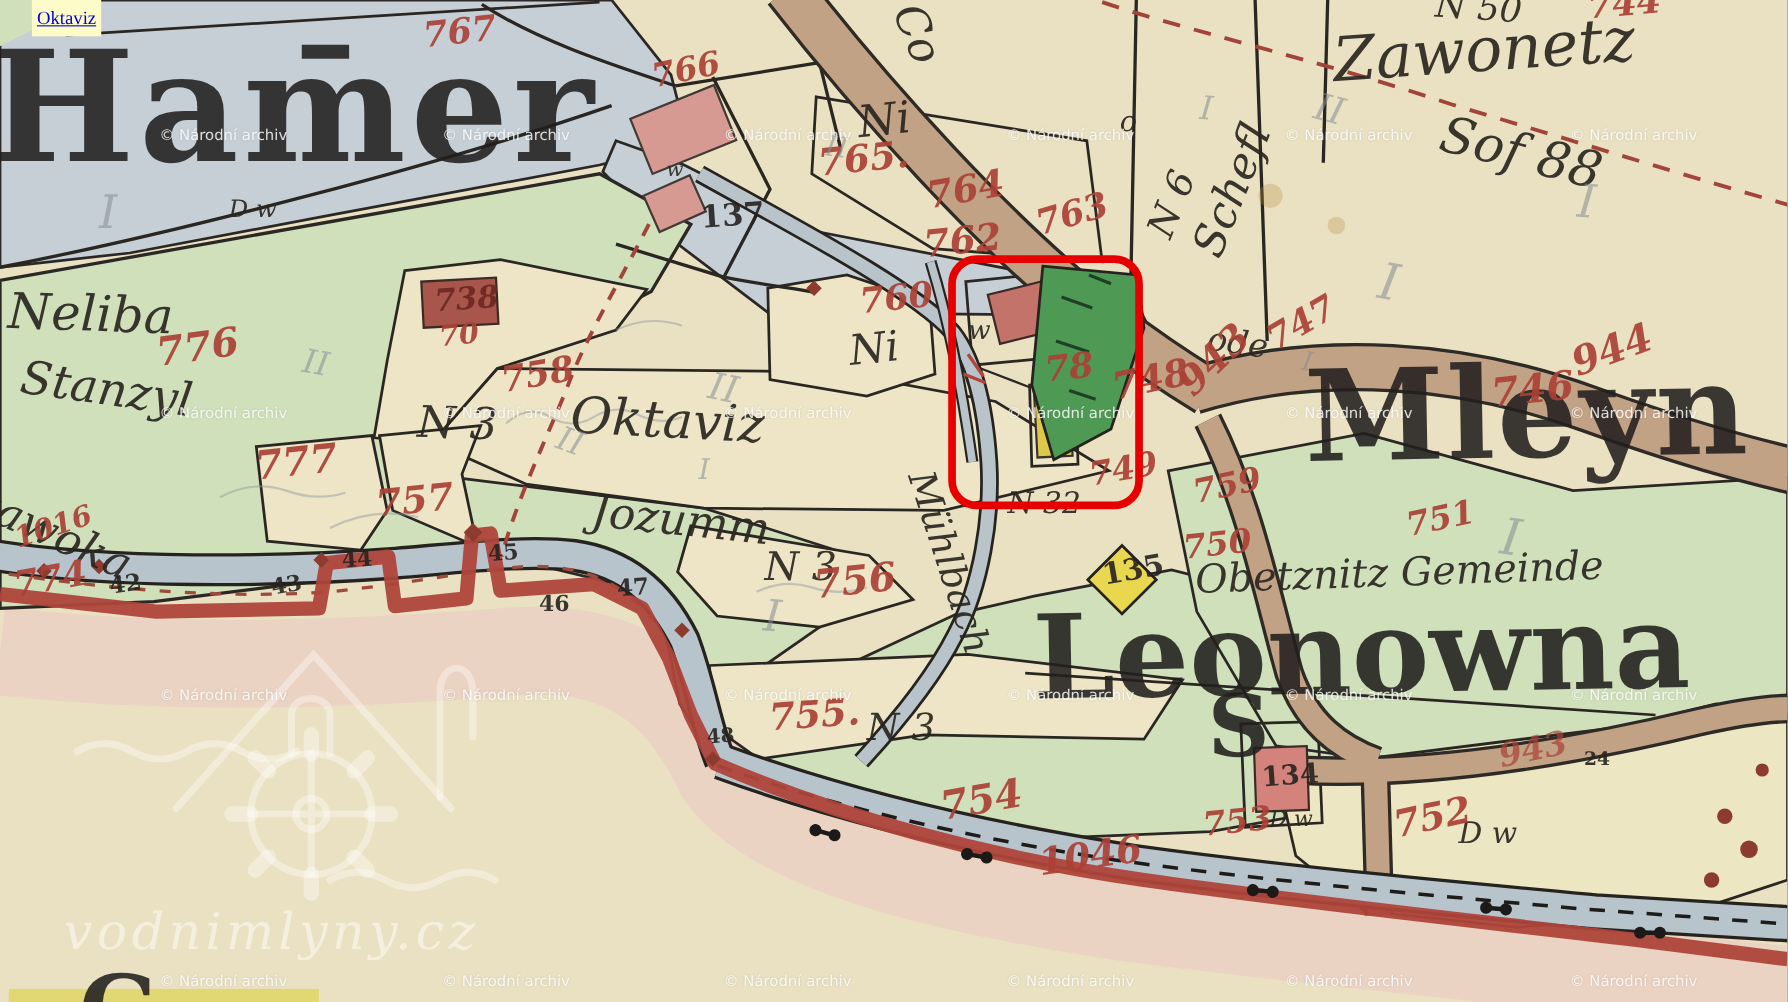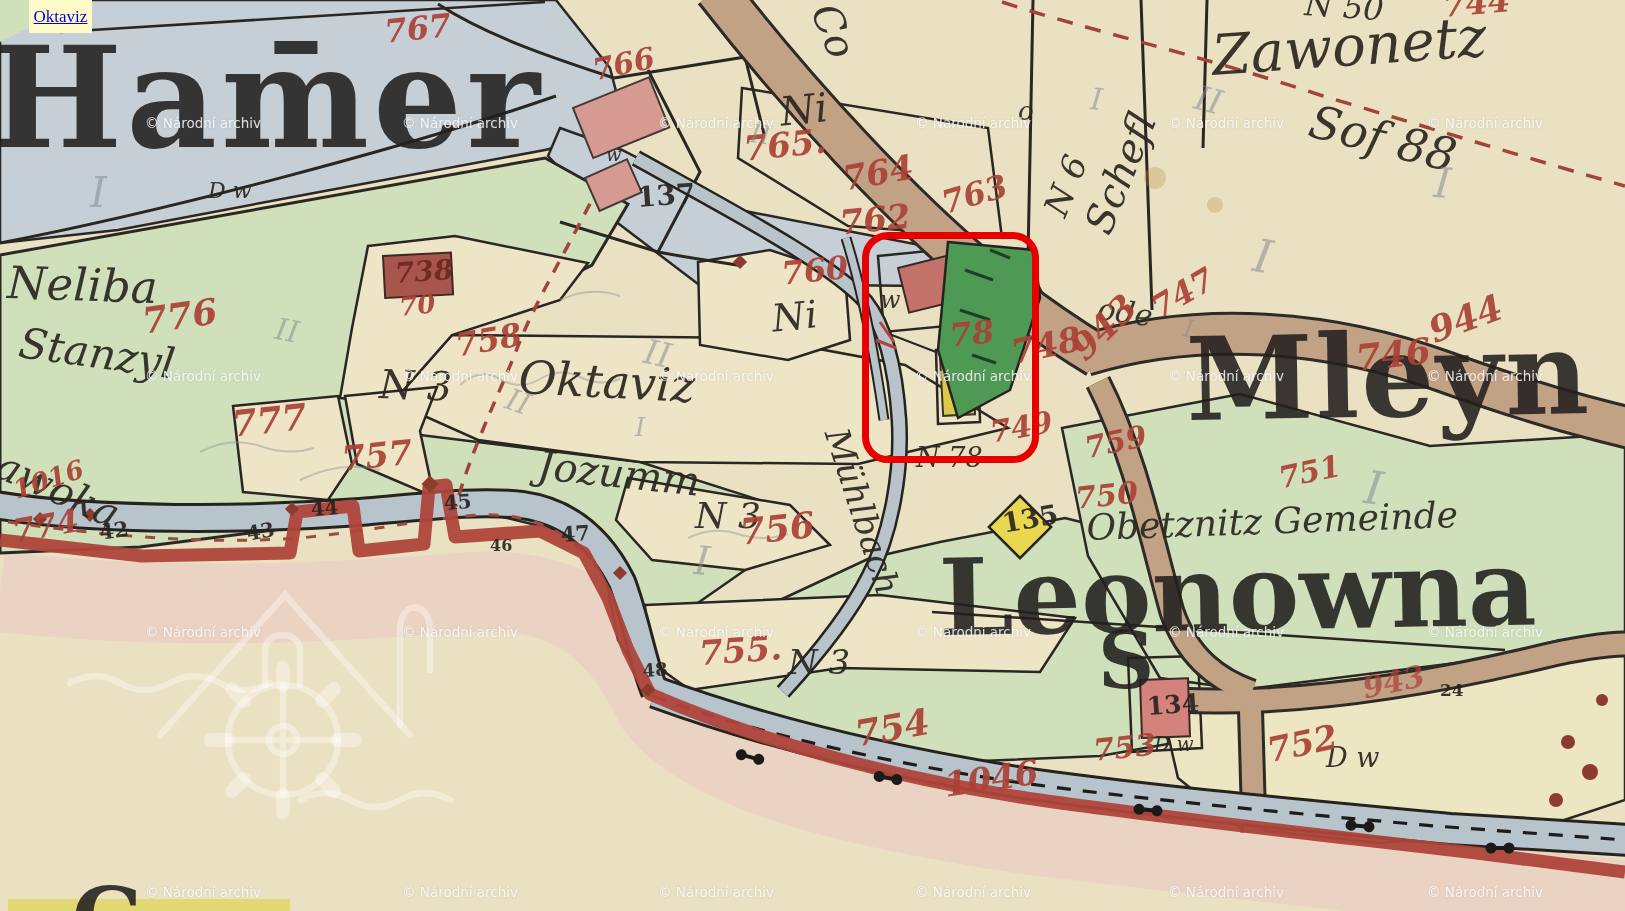--- a/index.html
+++ b/index.html
@@ -237,26 +237,26 @@
       <span class="lbl script" style="left: 1316px; top: 98px; font-size: 46px; transform: rotate(14deg);">Sof 88</span>
       <span class="lbl script" style="left: 1306px; top: -12px; font-size: 32px; transform: rotate(4deg);">N 50</span>
       <span class="lbl script" style="left: 1086px; top: 510px; font-size: 36px; transform: rotate(-2deg);">Obetznitz Gemeinde</span>
       <span class="lbl script" style="left: 852px; top: 424px; font-size: 34px; transform: rotate(72deg);">Mühlbach</span>
       <span class="lbl script" style="left: 1100px; top: 294px; font-size: 30px; transform: rotate(8deg);">ode</span>
       <span class="lbl script" style="left: 880px; top: 288px; font-size: 24px;">w</span>
       <span class="lbl script" style="left: 208px; top: 180px; font-size: 22px;">D w</span>
       <span class="lbl script" style="left: 606px; top: 146px; font-size: 18px;">w</span>
       <span class="lbl script" style="left: 1154px; top: 734px; font-size: 20px;">D w</span>
       <span class="lbl script" style="left: 1326px; top: 744px; font-size: 27px;">D w</span>
-      <span class="lbl script" style="left: 916px; top: 444px; font-size: 27px;">N 78</span>
+      <span class="lbl script" style="left: 916px; top: 444px; font-size: 27px;">N 32</span>
       <span class="lbl smallnum" style="left: 98px; top: 522px; font-size: 21px; transform: rotate(-8deg);">42</span>
       <span class="lbl smallnum" style="left: 245px; top: 524px; font-size: 20px; transform: rotate(-10deg);">43</span>
       <span class="lbl smallnum" style="left: 310px; top: 499px; font-size: 20px; transform: rotate(-4deg);">44</span>
       <span class="lbl smallnum" style="left: 443px; top: 493px; font-size: 20px; transform: rotate(-4deg);">45</span>
-      <span class="lbl smallnum" style="left: 490px; top: 538px; font-size: 16px; text-align: right;">46</span>
+      <span class="lbl smallnum" style="left: 490px; top: 538px; font-size: 20px; text-align: right;">46</span>
       <span class="lbl smallnum" style="left: 560px; top: 524px; font-size: 21px; transform: rotate(-4deg);">47</span>
       <span class="lbl smallnum" style="left: 642px; top: 662px; font-size: 18px; transform: rotate(-4deg);">48</span>
       <span class="lbl smallnum" style="left: 636px; top: 184px; font-size: 28px; transform: rotate(-4deg);">137</span>
       <span class="lbl smallnum" style="left: 1440px; top: 682px; font-size: 17px;">24</span>
       <span class="lbl smallnum" style="left: 1000px; top: 510px; font-size: 27px; transform: rotate(-10deg);">135</span>
       <span class="lbl smallnum" style="left: 1146px; top: 694px; font-size: 25px; transform: rotate(-4deg);">134</span>
       <span class="lbl numred" style="left: 383px; top: 16px; font-size: 32px; transform: rotate(-6deg);">767</span>
       <span class="lbl numred" style="left: 590px; top: 56px; font-size: 30px; transform: rotate(-12deg);">766</span>
       <span class="lbl numred" style="left: 742px; top: 132px; font-size: 34px; transform: rotate(-6deg);">765.</span>
       <span class="lbl numred" style="left: 840px; top: 162px; font-size: 34px; transform: rotate(-10deg);">764</span>
@@ -324,20 +324,21 @@
       <span class="wm" style="left: 1168px; top: 624px;">© Národní archiv</span>
       <span class="wm" style="left: 1427px; top: 624px;">© Národní archiv</span>
       <span class="wm" style="left: 145px; top: 884px;">© Národní archiv</span>
       <span class="wm" style="left: 402px; top: 884px;">© Národní archiv</span>
       <span class="wm" style="left: 658px; top: 884px;">© Národní archiv</span>
       <span class="wm" style="left: 915px; top: 884px;">© Národní archiv</span>
       <span class="wm" style="left: 1168px; top: 884px;">© Národní archiv</span>
       <span class="wm" style="left: 1427px; top: 884px;">© Národní archiv</span>
     </div>
 
+  <div id="site-wm">vodnimlyny.cz</div>
   <svg id="mill-logo" width="400" height="290" viewBox="0 0 400 290">
     <g stroke="rgba(255,255,255,0.35)" stroke-width="6.5" fill="none" stroke-linecap="round">
       <path d="M100,160 L225,20 L350,160"></path>
       <path d="M340,150 L340,55 C340,25 370,25 370,55 L370,95"></path>
       <path d="M205,110 L205,75 C205,55 240,55 240,75 L240,110"></path>
       <circle cx="223" cy="165" r="55"></circle>
       <circle cx="223" cy="165" r="14"></circle>
       <path d="M223,110 L223,220 M168,165 L278,165"></path>
       <g stroke-width="14">
         <path d="M278,165 L295,165"></path>

